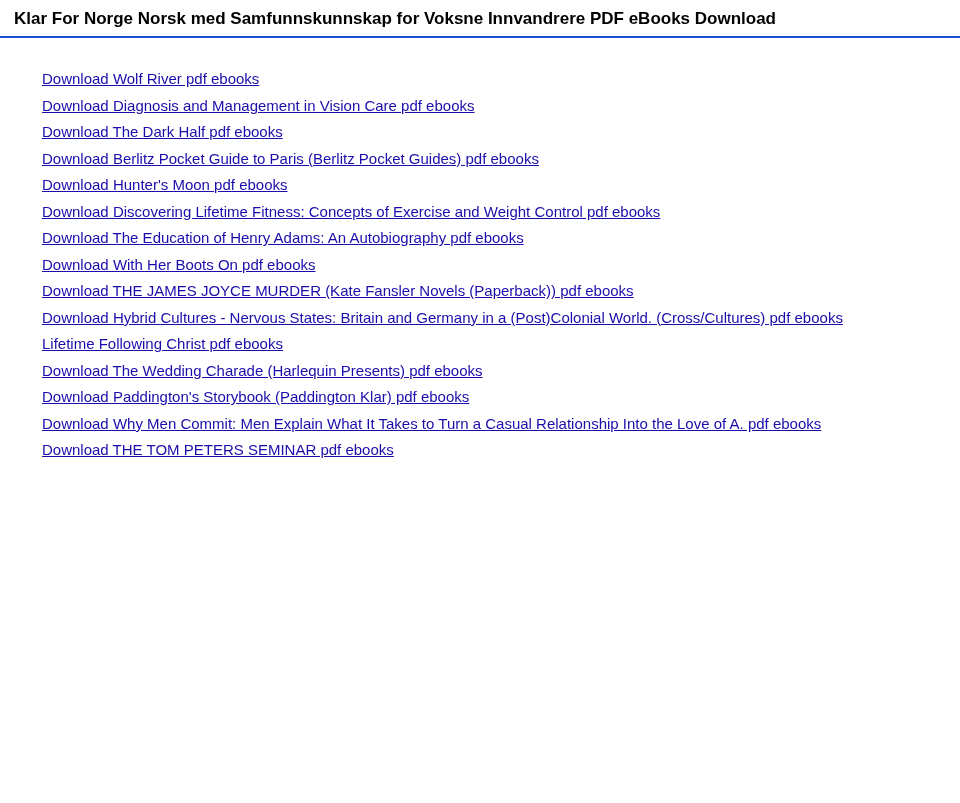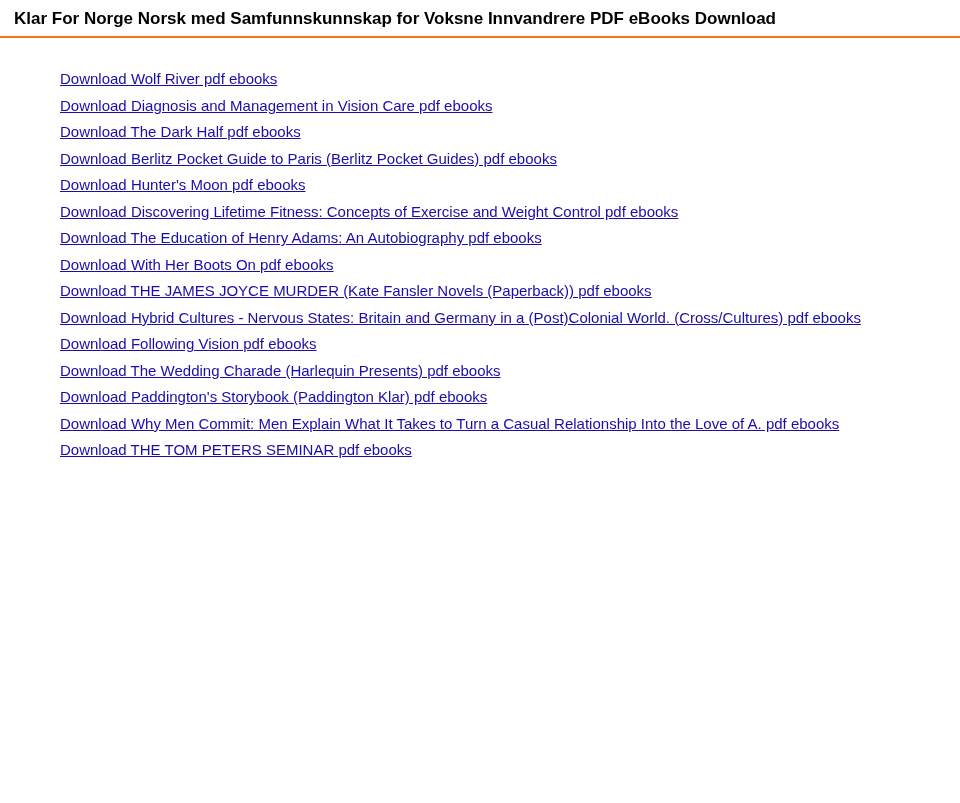--- a/index.html
+++ b/index.html
@@ -12,33 +12,33 @@
       background: #ffffff;
       font-family: Arial, sans-serif;
       font-size: 15px;
       color: #000000;
       width: 960px;
       min-height: 803px;
     }
 
     .page-header {
       padding: 8px 14px 6px 14px;
-      border-bottom: 2px solid #f97316;
+      border-bottom: 2px solid #1d4ed8;
       margin-bottom: 0;
     }
 
     .page-title {
       font-size: 17px;
       font-weight: bold;
       color: #000000;
       line-height: 1.3;
     }
 
     .page-content {
-      padding: 30px 60px 30px 60px;
+      padding: 30px 60px 30px 42px;
     }
 
     .link-list {
       list-style: none;
       padding: 0;
       margin: 0;
     }
 
     .link-list li {
       margin-bottom: 4px;
@@ -68,19 +68,19 @@
   <li><a href="#" class="multiline-link">Download Wolf River pdf ebooks</a></li>
       <li><a href="#" class="multiline-link">Download Diagnosis and Management in Vision Care pdf ebooks</a></li>
       <li><a href="#" class="multiline-link">Download The Dark Half pdf ebooks</a></li>
       <li><a href="#" class="multiline-link">Download Berlitz Pocket Guide to Paris (Berlitz Pocket Guides) pdf ebooks</a></li>
       <li><a href="#" class="multiline-link">Download Hunter's Moon pdf ebooks</a></li>
       <li><a href="#" class="multiline-link">Download Discovering Lifetime Fitness: Concepts of Exercise and Weight Control pdf ebooks</a></li>
       <li><a href="#" class="multiline-link">Download The Education of Henry Adams: An Autobiography pdf ebooks</a></li>
       <li><a href="#" class="multiline-link">Download With Her Boots On pdf ebooks</a></li>
       <li><a href="#" class="multiline-link">Download THE JAMES JOYCE MURDER (Kate Fansler Novels (Paperback)) pdf ebooks</a></li>
       <li><a href="#" class="multiline-link">Download Hybrid Cultures - Nervous States: Britain and Germany in a (Post)Colonial World. (Cross/Cultures) pdf ebooks</a></li>
-      <li><a href="#" class="multiline-link">Download Following Vision pdf ebooks</a></li>
+      <li><a href="#" class="multiline-link">Lifetime Following Christ pdf ebooks</a></li>
       <li><a href="#" class="multiline-link">Download The Wedding Charade (Harlequin Presents) pdf ebooks</a></li>
       <li><a href="#" class="multiline-link">Download Paddington's Storybook (Paddington Klar) pdf ebooks</a></li>
       <li><a href="#" class="multiline-link">Download Why Men Commit: Men Explain What It Takes to Turn a Casual Relationship Into the Love of A. pdf ebooks</a></li>
       <li><a href="#" class="multiline-link">Download THE TOM PETERS SEMINAR pdf ebooks</a></li>
     </ul>
 </div>
 
 </body></html>

